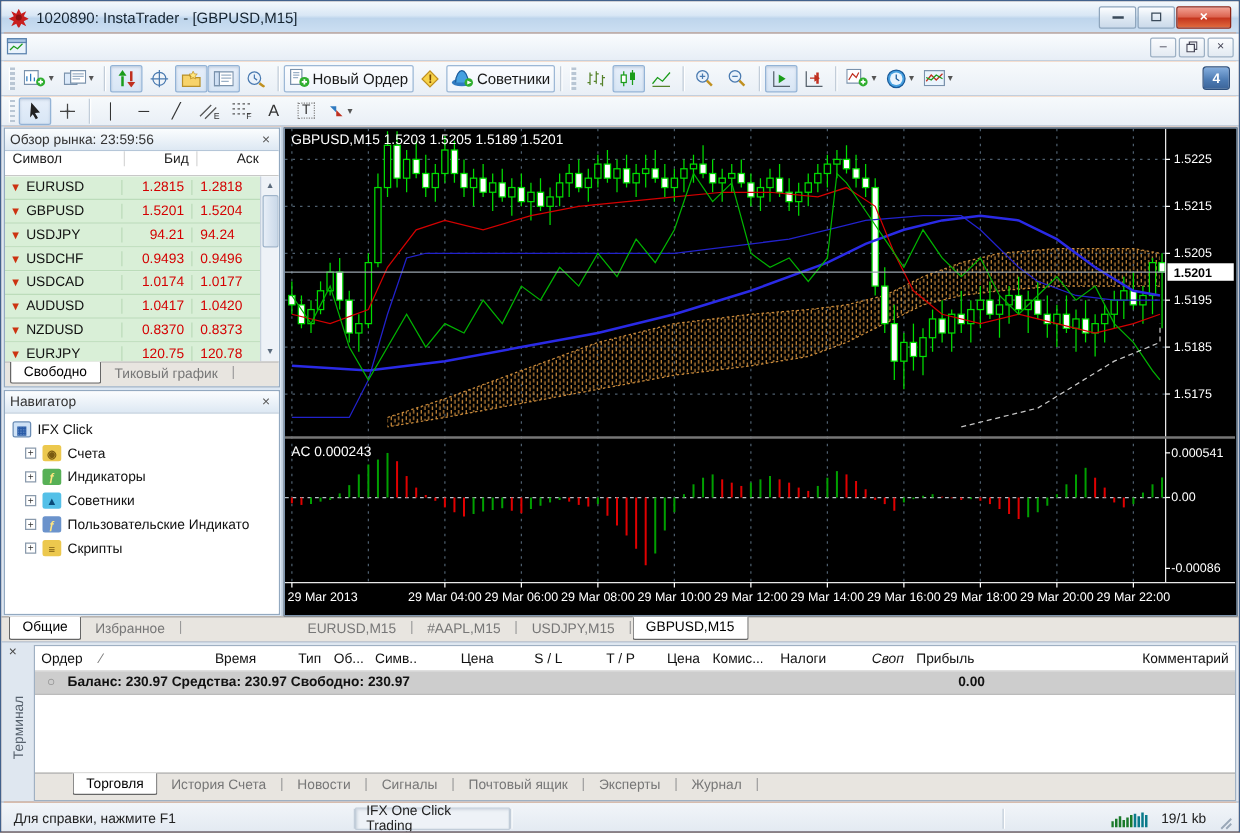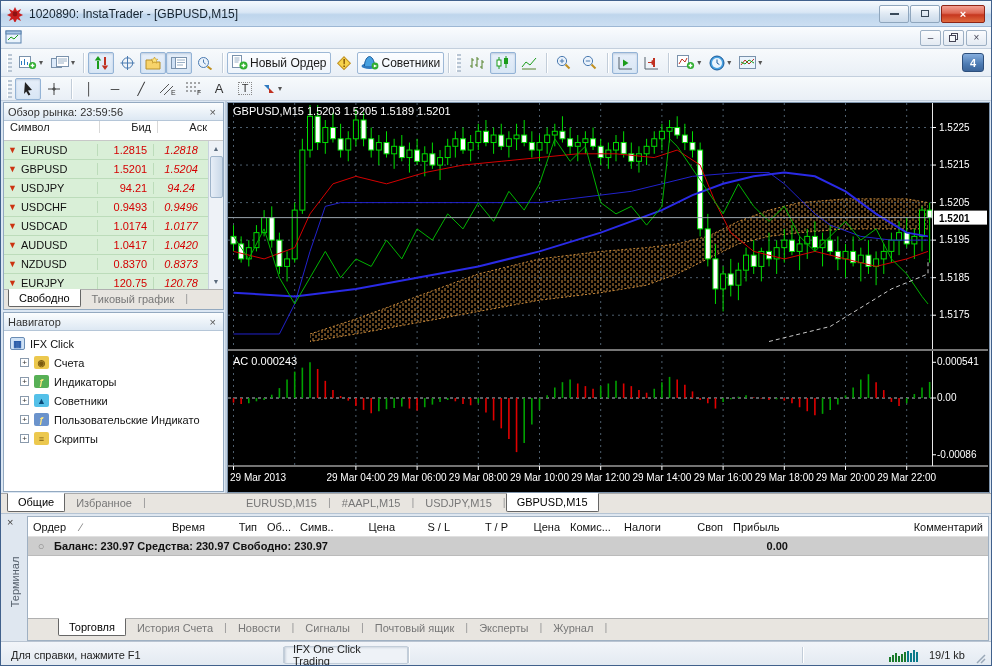--- a/index.html
+++ b/index.html
@@ -55,21 +55,21 @@
   .mwhead{display:flex;height:20px;border-bottom:1px solid #c8c8c8;align-items:flex-start;background:#fff;}
   .mwhead span{padding:0 6px;color:#222;}
   .mwc1{width:96px;border-right:1px solid #d8d8d8;}
   .mwc2{width:58px;text-align:right;border-right:1px solid #d8d8d8;}
   .mwc3{width:55px;text-align:right;}
   .mwbody{position:relative;flex:1;overflow:hidden;background:#fff;}
   .mwrows{position:absolute;left:0;top:0;right:15px;}
   .mwrow{display:flex;height:19px;align-items:center;background:#d9efd7;border-bottom:1px solid #bcdcba;}
   .mwsym{width:96px;display:flex;align-items:center;gap:4px;padding:0 4px;border-right:1px solid #bcdcba;color:#111;}
   .mwbid{width:58px;text-align:right;padding:0 6px;color:#d40000;border-right:1px solid #bcdcba;}
-  .mwask{width:55px;text-align:center;padding:0 6px;color:#d40000;font-style:italic;}
+  .mwask{width:55px;text-align:left;padding:0 6px;color:#d40000;}
   .downarrow{color:#cc3311;font-size:9px;}
   .mwsb{position:absolute;right:0;top:0;bottom:0;width:15px;background:#eef2f7;border-left:1px solid #c8d2de;display:flex;flex-direction:column;align-items:center;}
   .sbbtn{width:15px;height:15px;font-size:7px;color:#5a6a7c;display:flex;align-items:center;justify-content:center;}
   .sbthumb{width:13px;height:42px;background:linear-gradient(90deg,#e7eef7,#c9d8e8);border:1px solid #9fb4ca;border-radius:2px;}
   .sbspacer{flex:1;}
   .ptabs{height:20px;display:flex;align-items:flex-start;background:#e8e5e0;border-top:1px solid #b0b0b0;padding:0 4px;gap:0;}
   .ptab{padding:2px 10px;color:#777;font-size:11px;border:1px solid transparent;}
   .ptab.active{background:#fff;border:1px solid #666;border-top-color:#fff;margin-top:-1px;border-radius:0 0 2px 2px;color:#000;}
   .tabsep{color:#999;padding:2px 0;}
   
@@ -892,21 +892,21 @@
           <span class="thcell" style="width: 72px;">Время</span>
           <span class="thcell" style="width: 52px;">Тип</span>
           <span class="thcell" style="width: 33px;">Об...</span>
           <span class="thcell" style="width: 38px;">Симв...</span>
           <span class="thcell" style="width: 67px;">Цена</span>
           <span class="thcell" style="width: 55px;">S / L</span>
           <span class="thcell" style="width: 58px;">T / P</span>
           <span class="thcell" style="width: 52px;">Цена</span>
           <span class="thcell" style="width: 45px;">Комис...</span>
           <span class="thcell" style="width: 56px;">Налоги</span>
-          <span class="thcell" style="width: 62px;">Своп</span>
+          <span class="thcell" style="width: 62px; font-style: italic;">Своп</span>
           <span class="thcell" style="width: 56px;">Прибыль</span>
           <span class="thcell last">Комментарий</span>
         </div>
       <div class="balrow">
         <span class="balic">○</span>
         <span>Баланс: 230.97  Средства: 230.97  Свободно: 230.97</span>
         <span class="balprofit">0.00</span>
       </div>
       <div class="termbody"></div>
       <div class="termtabs" id="term-tabs">

